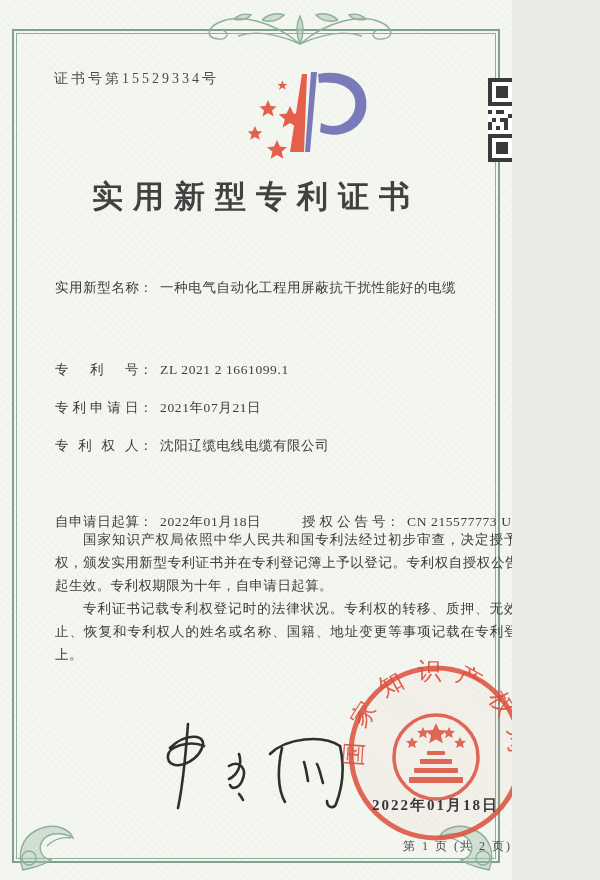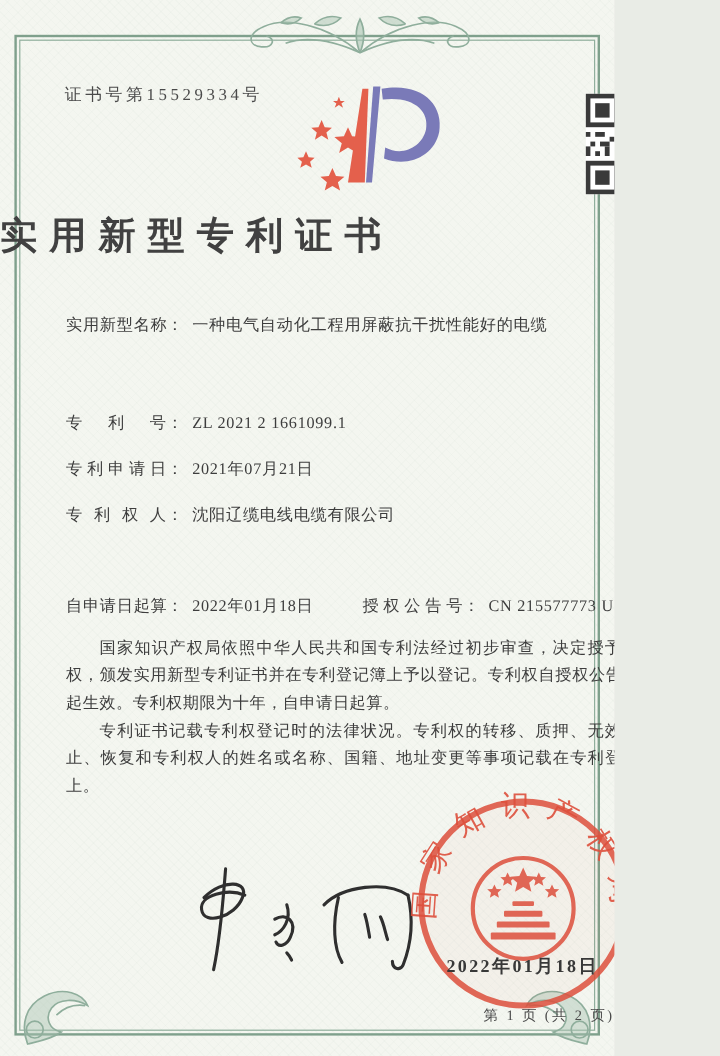--- a/index.html
+++ b/index.html
@@ -12,24 +12,24 @@
     position:relative;width:512px;height:880px;overflow:hidden;
     background:#f4f6f0;
     background-image:repeating-linear-gradient(45deg,rgba(150,180,160,0.045) 0 1px,transparent 1px 5px),
                      repeating-linear-gradient(-45deg,rgba(150,180,160,0.035) 0 1px,transparent 1px 6px);
   }
   .frame{position:absolute;left:12px;right:12px;top:29px;bottom:17px;border:2px solid #7fa08c;}
   .frame-inner{position:absolute;inset:2px;border:1px solid #8fae9c;}
   .cert-no{position:absolute;left:54px;top:70px;font-size:14px;letter-spacing:3px;color:#4a4a4a;}
   .logo{position:absolute;left:232px;top:68px;}
   .qr{position:absolute;left:488px;top:78px;}
-  .title{position:absolute;left:0;right:0;top:176px;
+  .title{position:absolute;left:0;right:0;top:176px;text-align:center;
     font-size:31px;letter-spacing:10px;color:#414141;font-weight:600;}
   .row{position:absolute;left:55px;font-size:13.5px;color:#3d3d3d;letter-spacing:0.6px;white-space:nowrap;}
-  .lbl{display:inline-block;width:84px;text-align:justify;text-align-last:justify;vertical-align:bottom;}
+  .lbl{display:inline-block;width:84px;text-align:justify;text-align-last:justify;vertical-align:bottom;margin-top:17px;}
   .val{margin-left:7px;}
   .row2col .col2{position:absolute;left:247px;top:0;}
   .paras{position:absolute;left:55px;top:528px;width:492px;font-size:13.5px;color:#3d3d3d;}
   .paras p{margin:0;text-indent:28px;text-align:justify;line-height:23px;letter-spacing:0.4px;}
   .signer{position:absolute;left:56px;top:744px;font-size:15px;color:#3b3b3b;line-height:29px;letter-spacing:2px;}
   .signature{position:absolute;left:142px;top:718px;}
   .seal{position:absolute;left:341px;top:658px;}
   .seal-date{position:absolute;left:372px;top:796px;font-size:15px;font-weight:600;letter-spacing:2px;color:#383838;}
   .footer{position:absolute;left:0;right:0;top:838px;text-align:right;font-size:12px;color:#4a4a4a;letter-spacing:2px;}
   .ornament-top{position:absolute;left:190px;top:8px;}

